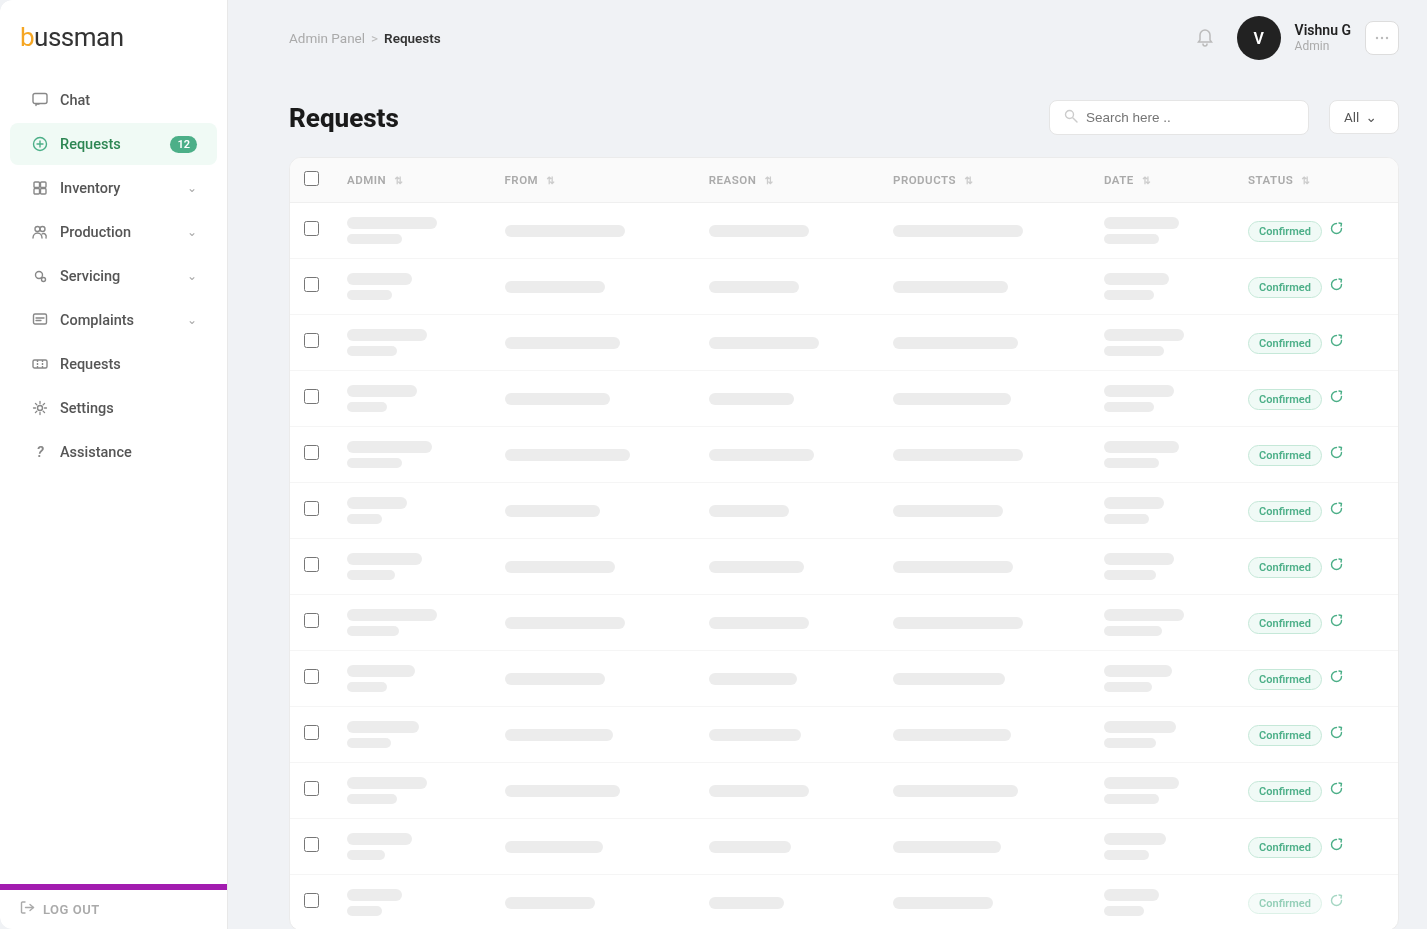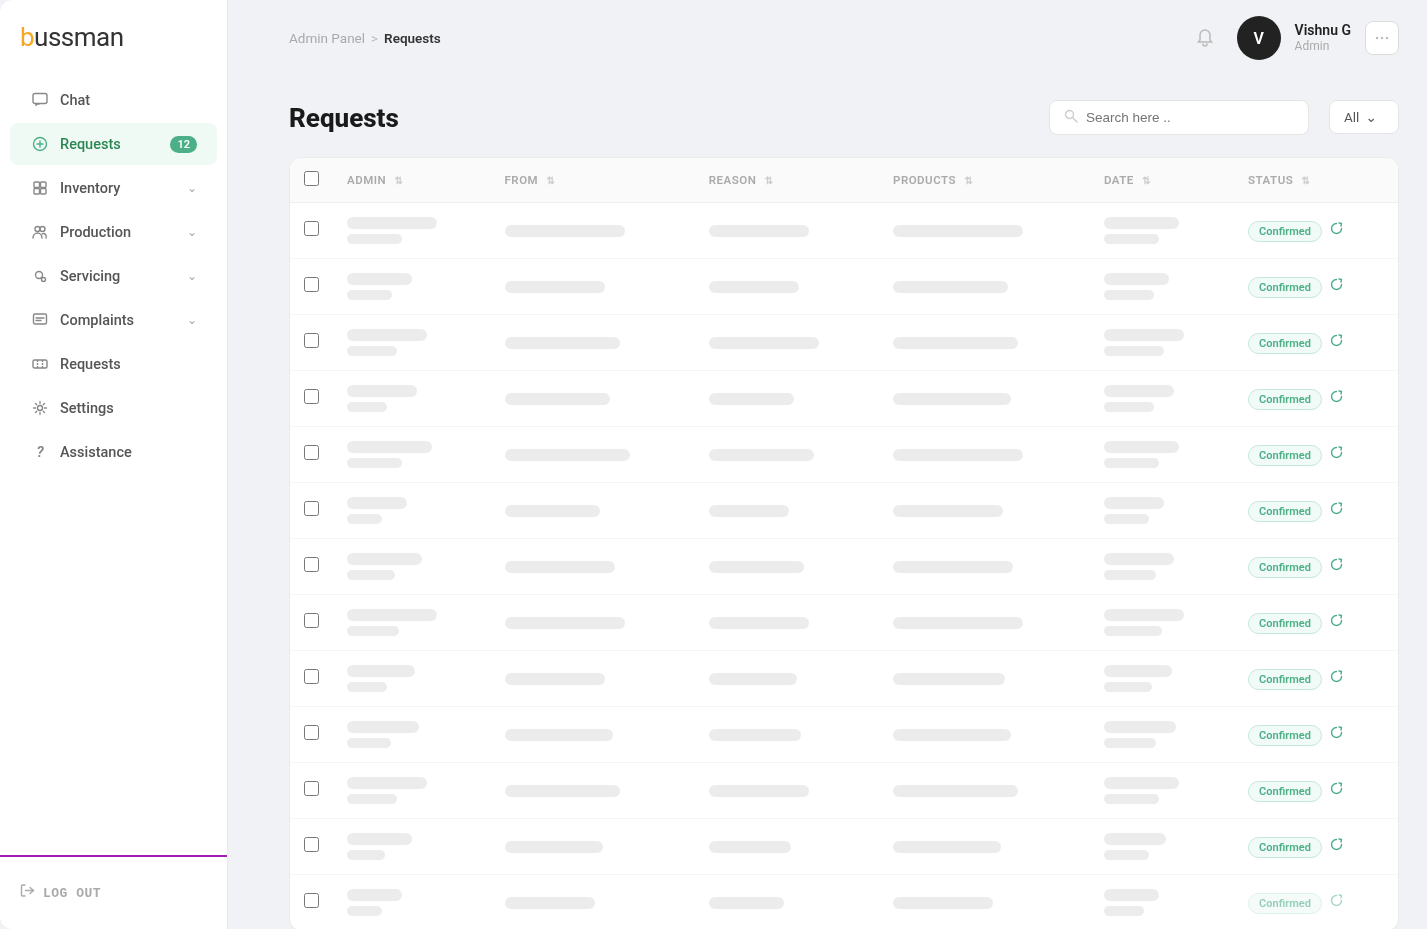--- a/index.html
+++ b/index.html
@@ -87,23 +87,22 @@
       padding: 2px 7px;
       border-radius: 20px;
       margin-left: 6px;
     }
     .nav-chevron {
       font-size: 12px;
       color: #aaa;
       margin-left: 4px;
     }
     .logout-area {
-      padding: 20px 20px;
-      border-top: 2px solid #a21caf;
-      font-family: Liberation Mono, monospace;
+      padding: 4px 20px;
+      border-top: 6px solid #a21caf;
     }
     .logout-btn {
       display: flex;
       align-items: center;
       color: #888;
       font-size: 13.5px;
       cursor: pointer;
       padding: 6px 0;
     }
     .logout-btn .logout-icon {

